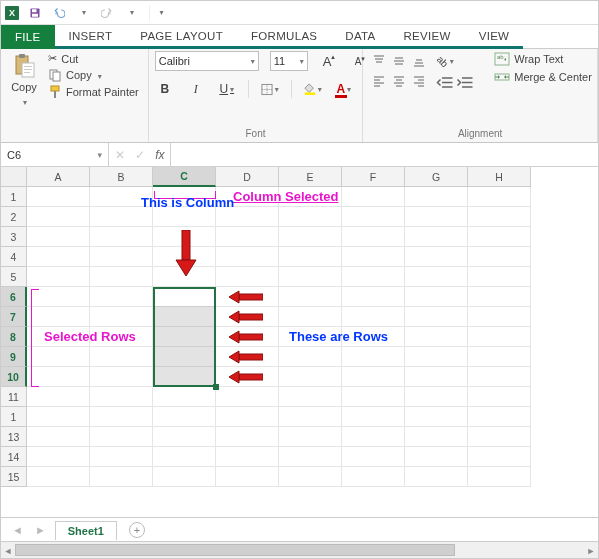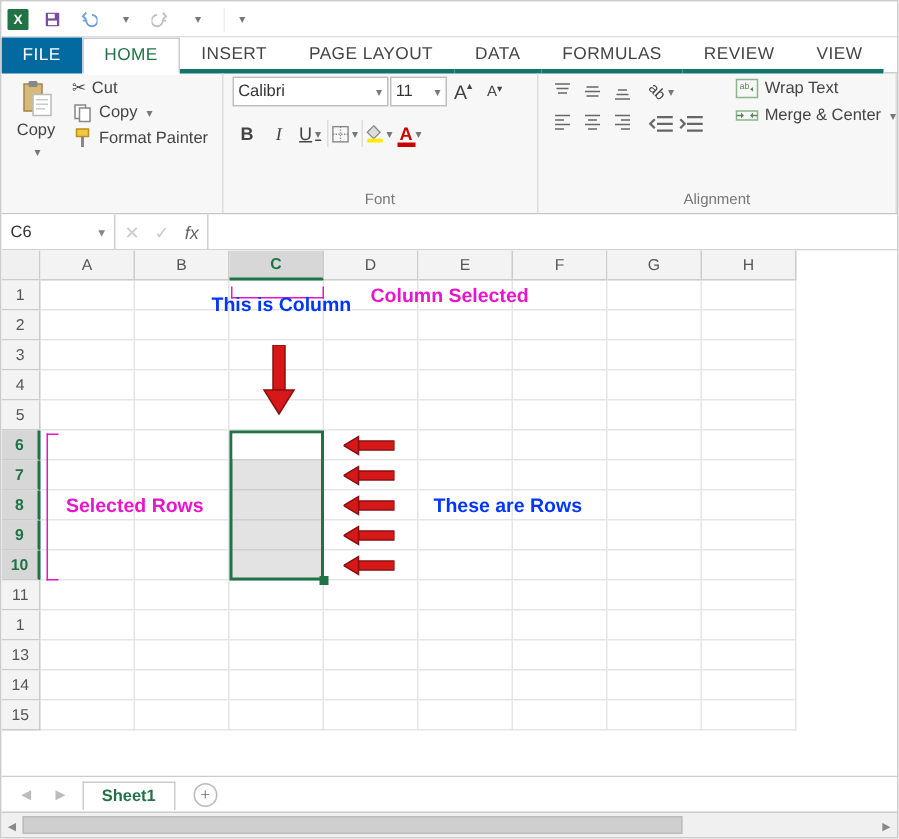--- a/index.html
+++ b/index.html
@@ -5,47 +5,47 @@
   * { box-sizing: border-box; margin: 0; padding: 0; font-family: "Segoe UI", Tahoma, sans-serif; }
   body { width: 599px; height: 559px; overflow: hidden; background: #fff; font-size: 11px; color: #444; border:1px solid #ccc;}
   
   .titlebar { height: 24px; background: #fff; display: flex; align-items: center; gap: 8px; padding: 0 4px; border-bottom:1px solid #ddd;}
   .xl-icon { width: 14px; height: 14px; background: #217346; color:#fff; font-size:9px; display:flex;align-items:center;justify-content:center;font-weight:bold;border-radius:1px;}
   .qat-btn { width:16px; height:16px; display:flex; align-items:center; justify-content:center; color:#555; font-size:11px;}
   .qat-btn svg{width:12px;height:12px;}
   
   .tabs { height: 24px; display:flex; align-items: stretch; background:#fff; }
   .tab { padding: 0 14px; display:flex; align-items:center; font-size:11.5px; color:#444; text-transform:uppercase; letter-spacing:0.3px; cursor:default;}
-  .tab.file { background:#0369a1; color:#fff; font-weight:normal; padding:0 14px;}
+  .tab.file { background:#15803d; color:#fff; font-weight:normal; padding:0 14px;}
   .tab.active { color:#217346; border-top:1px solid #ccc; border-left:1px solid #ccc; border-right:1px solid #ccc; border-bottom:2px solid #fff; margin-bottom:-1px; background:#fff;}
   .tabs-spacer{flex:1;border-bottom:1px solid #ccc;}
   .tab:not(.active):not(.file){border-bottom:3px solid #0f766e;}
   
   .ribbon { height: 94px; background:#f7f7f7; border-bottom:1px solid #c6c6c6; display:flex; }
   .group { border-right:1px solid #ddd; display:flex; flex-direction:column; padding:2px 6px 0 6px;}
   .group-body{flex:1; display:flex; align-items:flex-start; gap:4px;}
   .group-label{text-align:center; font-size:10px; color:#777; padding:2px 0 3px;}
   .vstack{display:flex;flex-direction:column;gap:1px;}
   .rbtn{display:flex;align-items:center;gap:4px;padding:1px 3px;font-size:11px;color:#444;white-space:nowrap;}
   .bigbtn{display:flex;flex-direction:column;align-items:center;gap:2px;padding:2px 4px;}
   .bigbtn .ic{width:26px;height:26px;}
   .ic{display:inline-flex;align-items:center;justify-content:center;}
   .dd-caret::after{content:"▾";font-size:8px;color:#777;margin-left:2px;}
-  .font-row{display:flex;align-items:center;gap:1px;margin-bottom:4px;}
+  .font-row{display:flex;align-items:center;gap:11px;margin-bottom:4px;}
   .combo{height:20px;border:1px solid #bfbfbf;background:#fff;display:flex;align-items:center;padding:0 3px;font-size:11px;color:#333;}
   .combo .ca{margin-left:auto;font-size:8px;color:#777;}
   .sq{width:20px;height:20px;border:1px solid transparent;display:flex;align-items:center;justify-content:center;font-size:12px;color:#444;}
   .sq.b{font-weight:bold;}
   .sq.i{font-style:italic;font-family:Georgia,serif;}
   .sq.u{text-decoration:underline;}
   .align-grid{display:grid;grid-template-columns:repeat(3,20px);grid-auto-rows:20px;gap:0;}
   .align-grid .sq svg{width:12px;height:12px;}
   
   .fxrow{height:24px;border-bottom:1px solid #d0d0d0;display:flex;align-items:stretch;background:#fff;}
-  .namebox{width:76px;border-right:1px solid #d0d0d0;display:flex;align-items:center;padding:0 6px;font-size:11px;color:#333;background:#fff;}
+  .namebox{width:108px;border-right:1px solid #d0d0d0;display:flex;align-items:center;padding:0 6px;font-size:11px;color:#333;background:#fff;}
   .namebox .ca{margin-left:auto;color:#888;font-size:9px;}
   .fxbtns{display:flex;align-items:center;border-right:1px solid #d0d0d0;padding:0 6px;gap:10px;color:#bbb;font-size:12px;}
   .fxbtns .fx{color:#666;font-style:italic;}
   .fxinput{flex:1;}
   
   .sheet{position:relative;height:350px;overflow:hidden;background:#fff;}
   .corner{position:absolute;left:0;top:0;width:26px;height:20px;background:#f0f0f0;border-right:1px solid #ccc;border-bottom:1px solid #ccc;}
   .colheads{position:absolute;left:26px;top:0;height:20px;display:flex;}
   .ch{width:63px;height:20px;border-right:1px solid #ccc;border-bottom:1px solid #ccc;background:#f3f3f3;display:flex;align-items:center;justify-content:center;font-size:10.5px;color:#555;}
   .ch.sel{background:#d7d7d7;color:#217346;font-weight:bold;border-bottom:2px solid #217346;}
@@ -98,25 +98,24 @@
         <path d="M5 4a5 5 0 1 0 5 5h3"></path>
         <path d="M10 2l3 3-3 3"></path>
       </svg>
   </div>
   <div class="qat-btn dd-caret"></div>
   <div class="qat-btn dd-caret" style="margin-left:2px;border-left:1px solid #eee;padding-left:6px;"></div>
 </div>
 
 <div class="tabs">
   <div class="tab file">FILE</div>
-  <div class="tab active">HOME</div>
   <div class="tab">INSERT</div>
   <div class="tab">PAGE LAYOUT</div>
+  <div class="tab">FORMULAS</div>
   <div class="tab">DATA</div>
-  <div class="tab">FORMULAS</div>
   <div class="tab">REVIEW</div>
   <div class="tab">VIEW</div>
   <div class="tabs-spacer"></div>
 </div>
 
 <div class="ribbon">
 
   <div class="group">
     <div class="group-body">
       <div class="bigbtn">
@@ -515,21 +514,21 @@
       </div>
     </div>
 
   <div class="selection" style="left:152px;top:120px;width:63px;height:100px;"></div>
   <div class="activecell" style="left:154px;top:122px;width:59px;height:17px;"></div>
   <div class="selhandle" style="left:212px;top:217px;"></div>
 
   <div class="bracket" style="left:153px;top:24px;width:62px;height:8px;border-left:1px solid #e815cc;border-right:1px solid #e815cc;border-bottom:1px solid #e815cc;"></div>
   <div class="bracket" style="left:30px;top:122px;width:8px;height:98px;border-top:1px solid #e815cc;border-bottom:1px solid #e815cc;border-left:1px solid #e815cc;"></div>
 
-  <div class="ann mag" style="left:246px;top:22px;">Column Selected</div>
+  <div class="ann mag" style="left:232px;top:22px;text-decoration:underline;">Column Selected</div>
   <div class="ann blue" style="left:140px;top:28px;">This is Column</div>
   <div class="ann mag" style="left:43px;top:162px;">Selected Rows</div>
   <div class="ann blue" style="left:288px;top:162px;">These are Rows</div>
 
   <div class="arrow-red" style="left:173px;top:63px;">
     <svg width="24" height="48" viewBox="0 0 24 48">
         <rect x="8" y="0" width="8" height="30" fill="#d61818" stroke="#8a0f0f"></rect>
         <path d="M2 30h20L12 46z" fill="#d61818" stroke="#8a0f0f"></path>
       </svg>
   </div>

